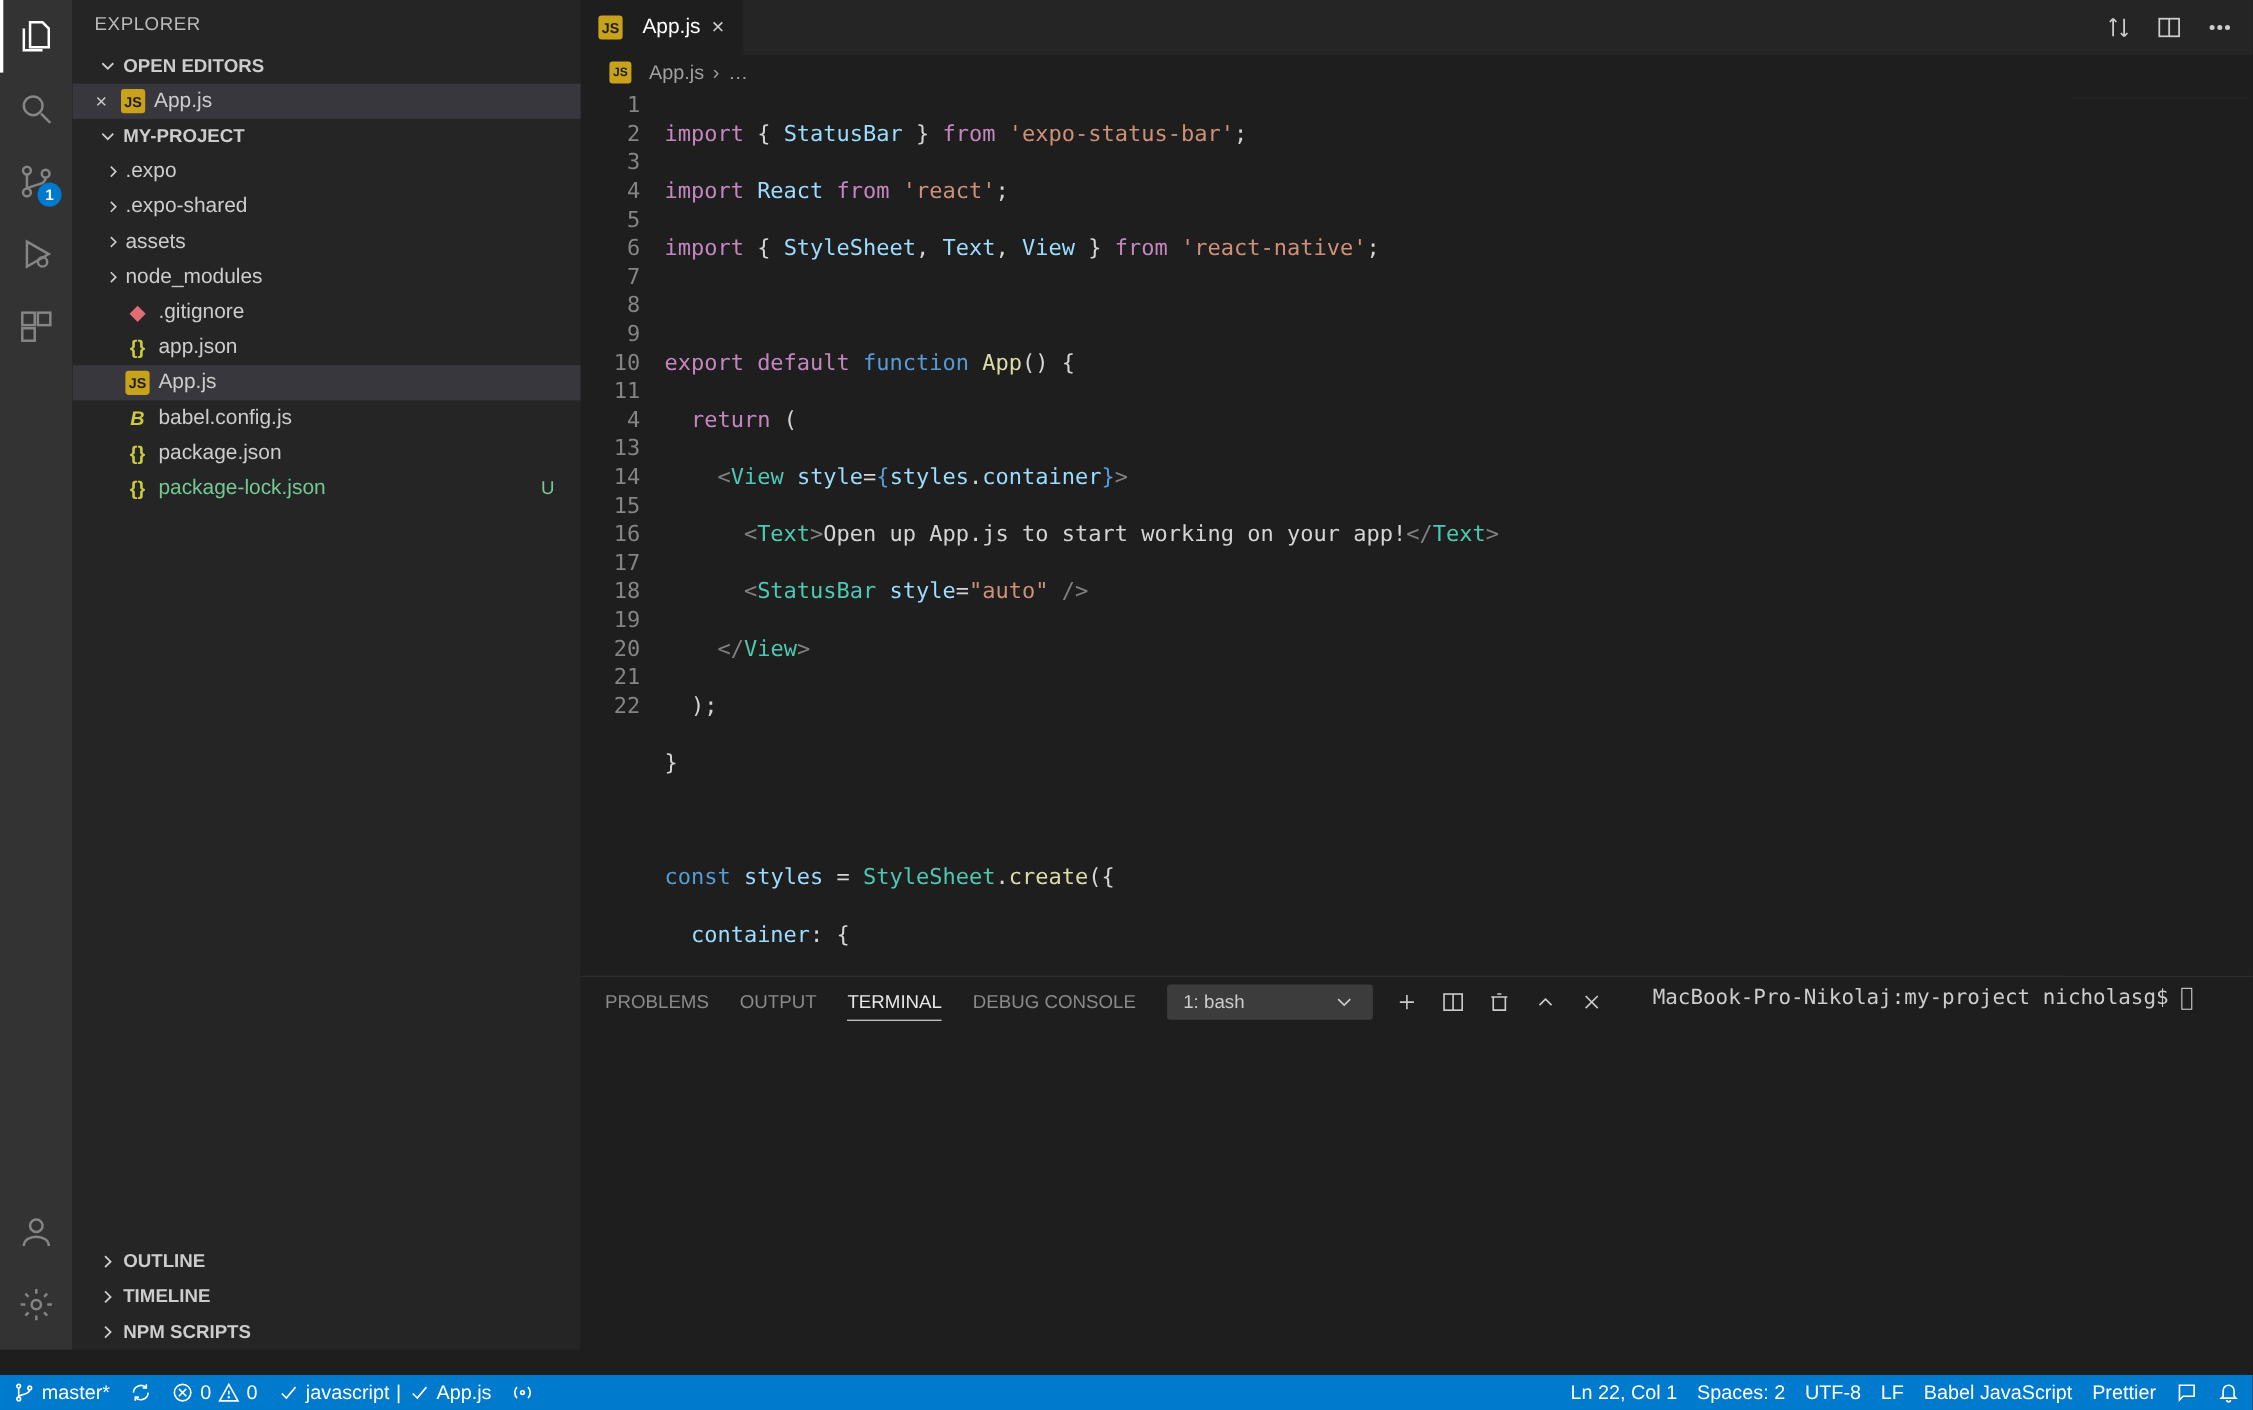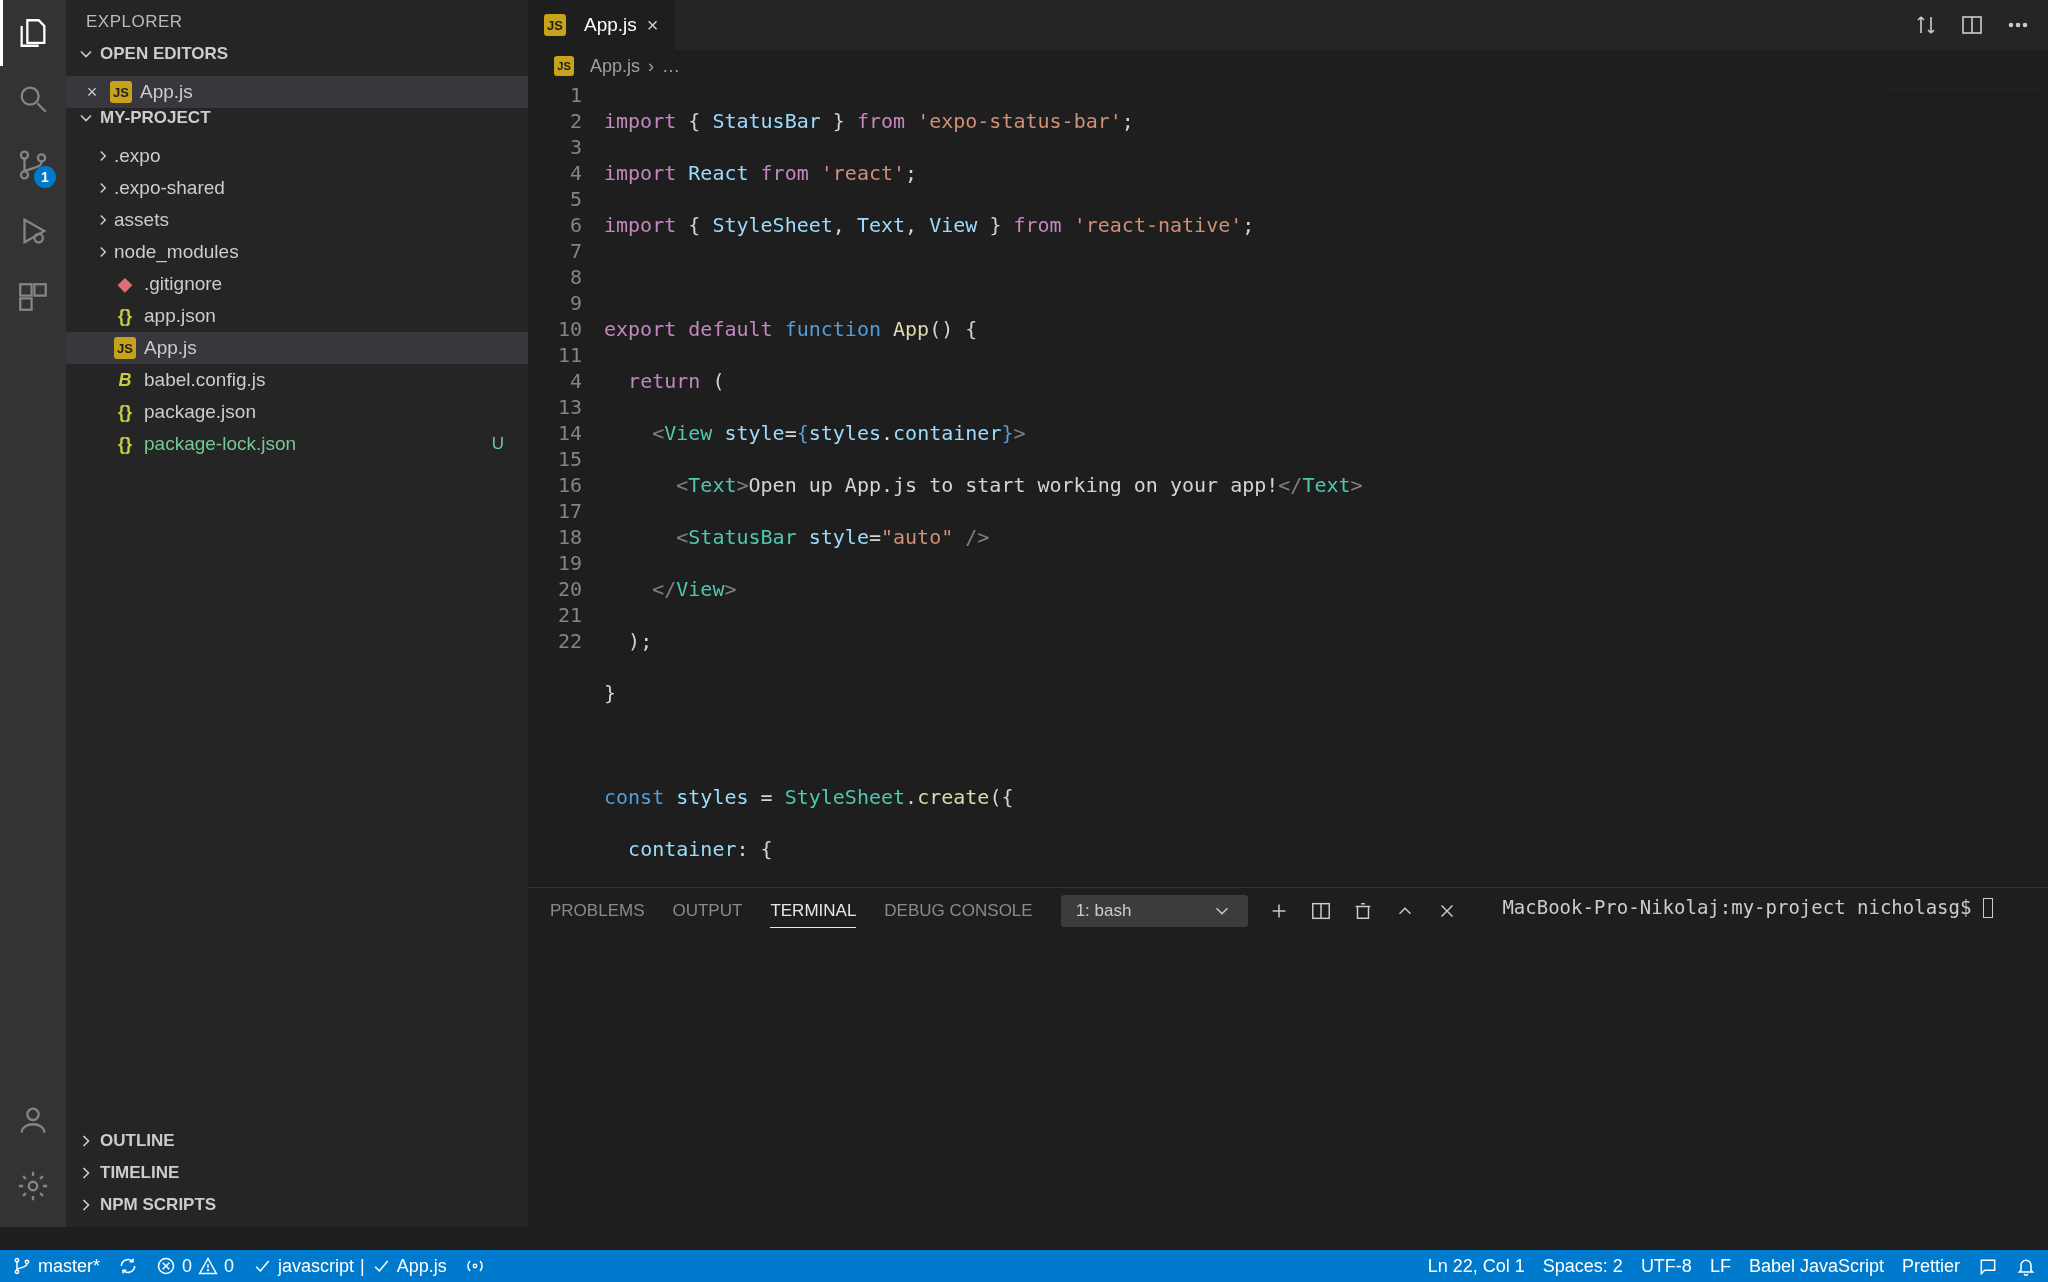--- a/index.html
+++ b/index.html
@@ -55,21 +55,22 @@
 }
 .side-header {
   padding: 12px 20px;
   font-size: 17px;
   letter-spacing: 0.5px;
   color: #bbbbbb;
 }
 .side-section-header {
   height: 32px;
   display: flex;
-  padding: 0 10px;
+  align-items: center;
+  padding: 0 22px;
   font-size: 17px;
   font-weight: 700;
   color: #cccccc;
   cursor: pointer;
 }
 .side-section-header svg.chev { width: 20px; height: 20px; stroke: #cccccc; fill: none; stroke-width: 2; margin-right: 4px; }
 .tree { flex: 1; overflow: auto; }
 .tree-item {
   display: flex;
   align-items: center;
@@ -182,21 +183,21 @@
   height: 32px;
   background: #007acc;
   color: #ffffff;
   display: flex;
   align-items: center;
   font-size: 18px;
   padding: 0 12px;
   margin-top: 23px;
 }
 .statusbar .sb-left, .statusbar .sb-right { display: flex; align-items: center; gap: 18px; }
-.statusbar .sb-right { margin-left: auto; align-items: flex-end; }
+.statusbar .sb-right { margin-left: auto; }
 .sb-item { display: flex; align-items: center; gap: 6px; cursor: pointer; }
 .sb-item svg { width: 20px; height: 20px; stroke: #ffffff; fill: none; stroke-width: 1.8; }
 </style>
 </head>
 <body>
 
 <div class="root">
   <div class="main">
 
     <div class="activitybar">

